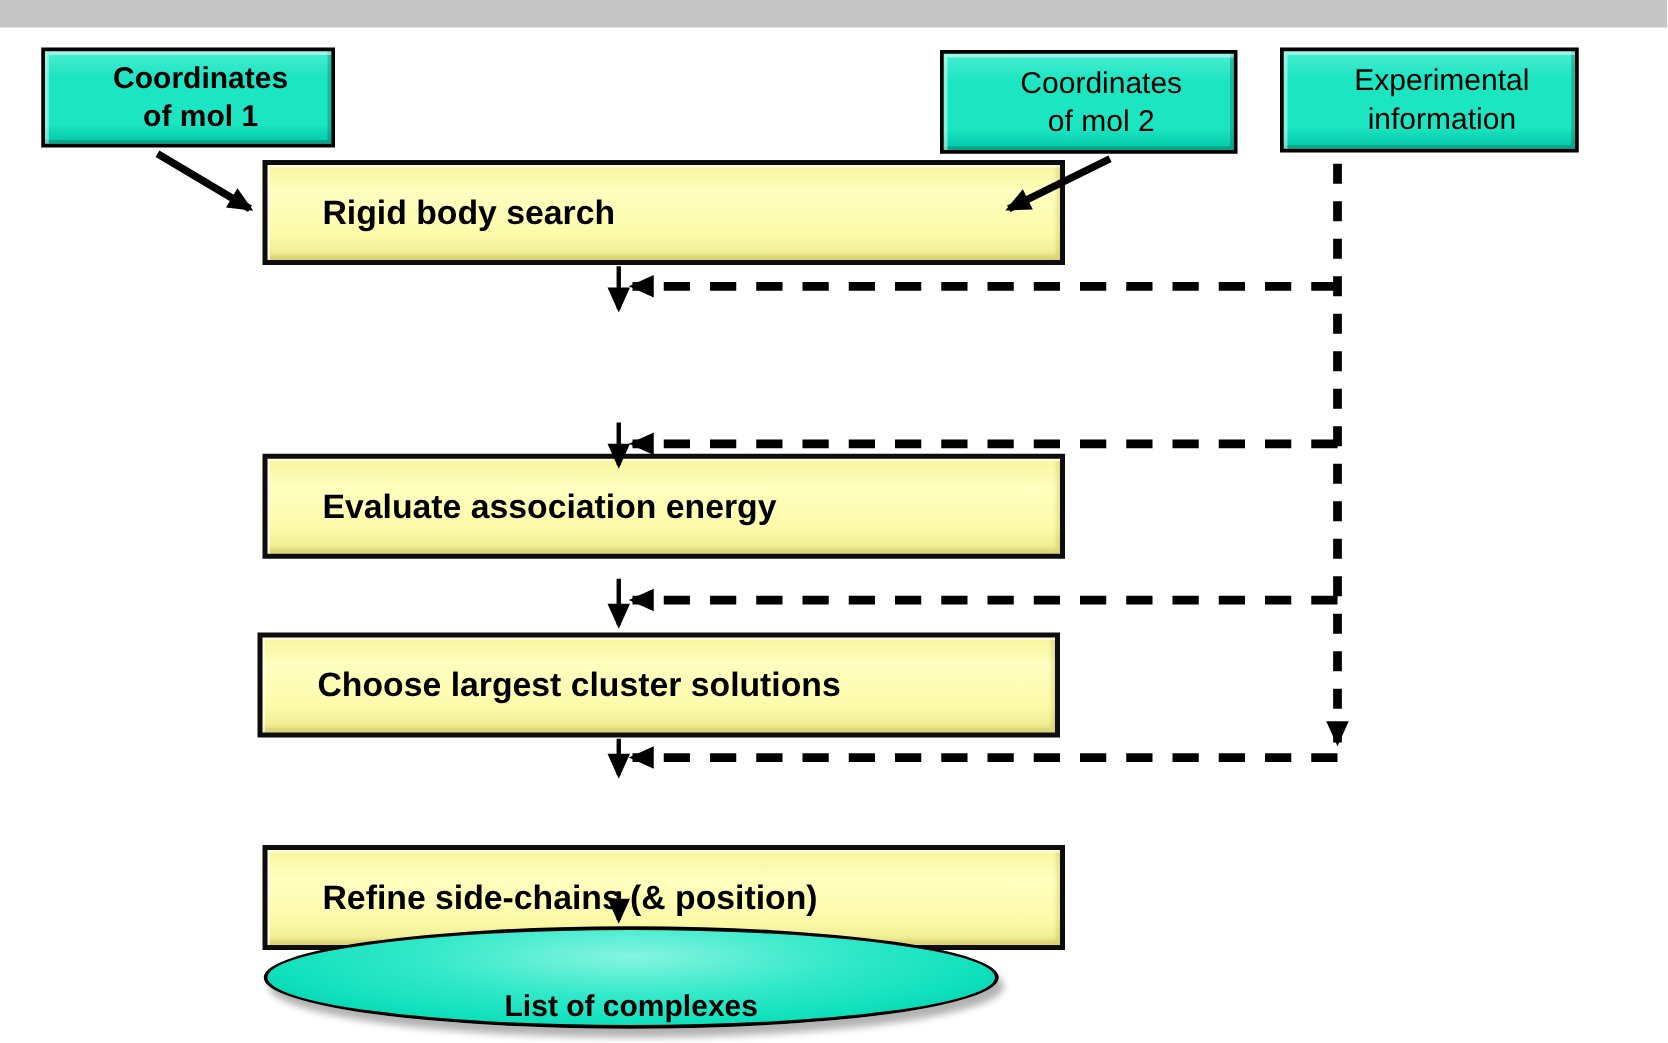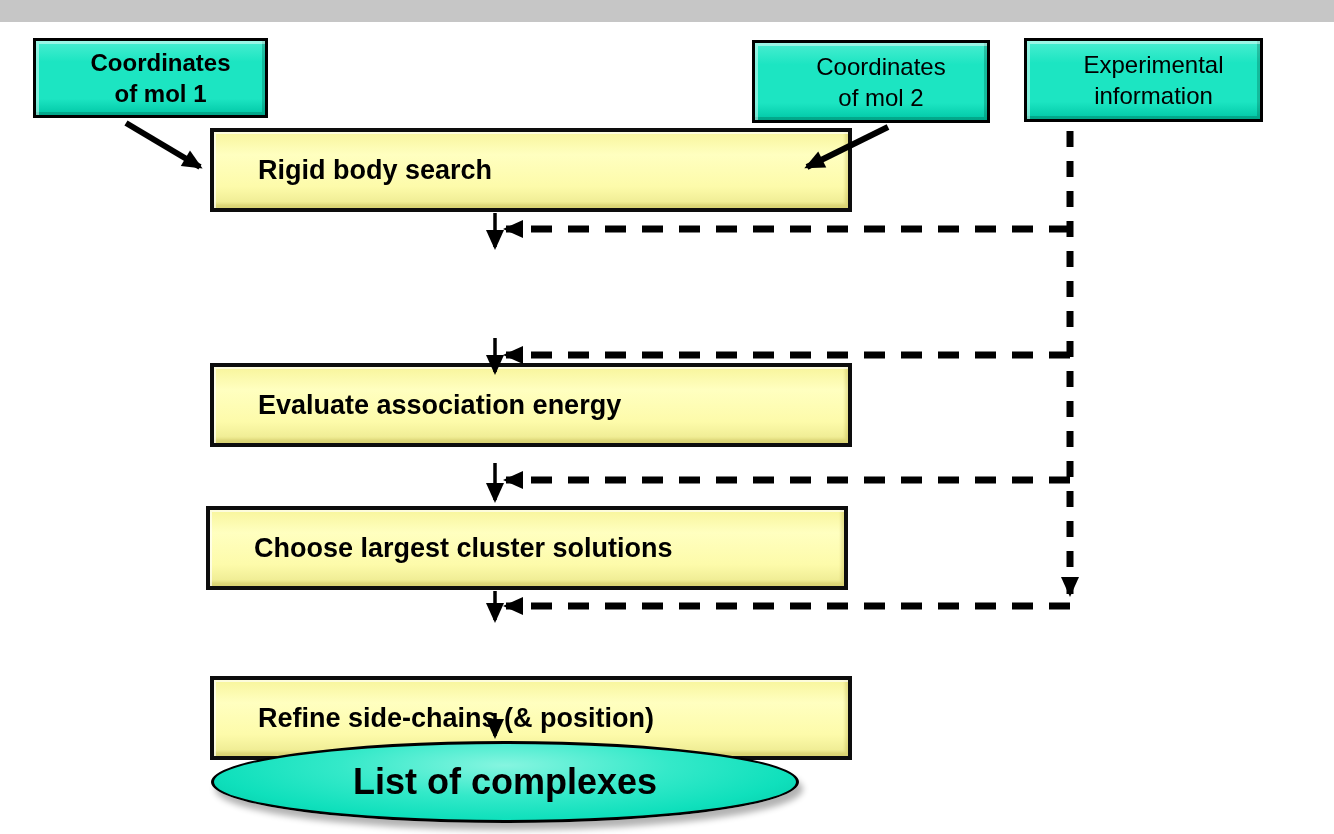--- a/index.html
+++ b/index.html
@@ -41,22 +41,22 @@
     box-sizing:border-box;
   }
   
   .terminal{
     position:absolute;
     left:211px;top:741px;width:588px;height:82px;
     border-radius:50%;
     background:radial-gradient(ellipse at 50% 28%, #86f5e0 0%, #34e9c9 40%, #0fe0bc 70%, #00c2a1 100%);
     border:3px solid #000;
     box-shadow:4px 7px 6px rgba(0,0,0,.30);
-    display:flex;align-items:center;justify-content:center;
-    font-size:36px;font-weight:700;color:#000;
+    display:flex;align-items:flex-end;justify-content:center;
+    font-size:24px;font-weight:700;color:#000;
     box-sizing:border-box;
   }
   .arrows{
     position:absolute;left:0;top:0;width:1334px;height:834px;
     pointer-events:none;
   }
   .node{z-index:2;}
   .arrows{z-index:5;}
 </style>
 </head>

